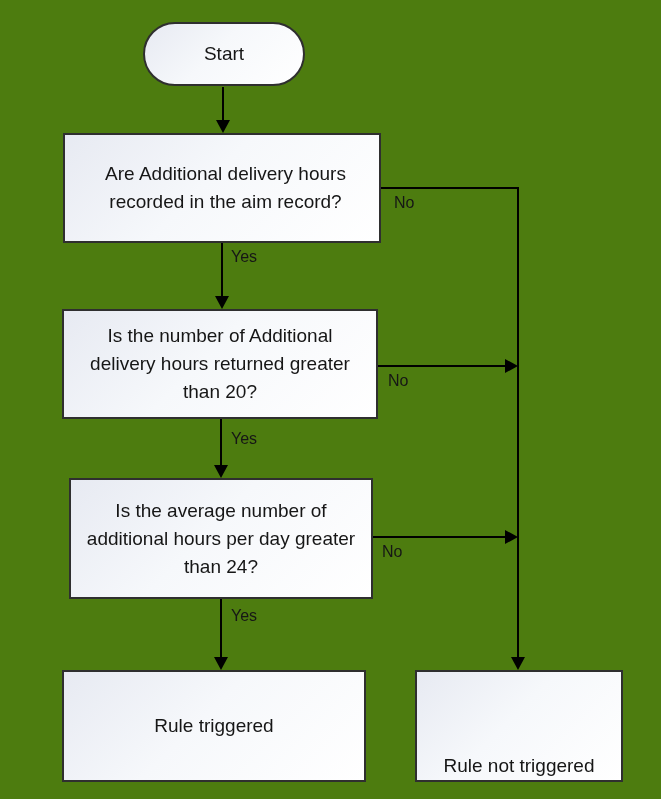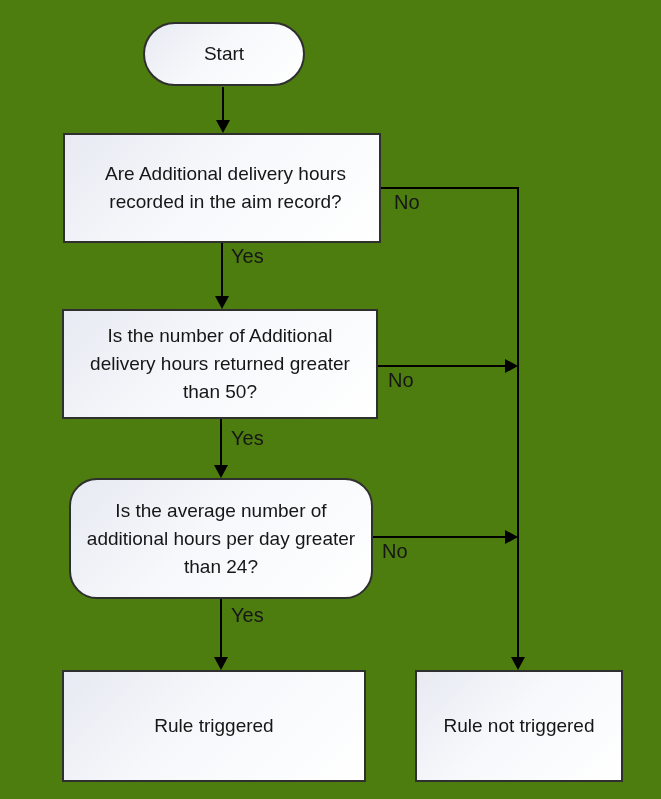--- a/index.html
+++ b/index.html
@@ -48,27 +48,27 @@
   .node .node-label {
     white-space: pre-line;
     padding: 0 4px;
   }
   .terminator {
     border-radius: 32px;
   }
   #n-start { left: 143px; top: 22px; width: 162px; height: 64px; }
   #n-q1    { left: 63px;  top: 133px; width: 318px; height: 110px; padding-left: 7px; }
   #n-q2    { left: 62px;  top: 309px; width: 316px; height: 110px; }
-  #n-q3    { left: 69px;  top: 478px; width: 304px; height: 121px; border-radius: 28px; }
+  #n-q3    { left: 69px;  top: 478px; width: 304px; height: 121px; }
   #n-rt    { left: 62px;  top: 670px; width: 304px; height: 112px; }
-  #n-rnt   { left: 415px; top: 670px; width: 208px; height: 112px; }
+  #n-rnt   { left: 415px; top: 670px; width: 208px; height: 112px; align-items: flex-end; }
   .edge-label {
     position: absolute;
     color: var(--text, #161616);
-    font-size: 20px;
+    font-size: 16px;
     line-height: 23px;
     white-space: nowrap;
   }
   #lbl-yes1 { left: 231px; top: 245px; }
   #lbl-no1  { left: 394px; top: 191px; }
   #lbl-yes2 { left: 231px; top: 427px; }
   #lbl-no2  { left: 388px; top: 369px; }
   #lbl-yes3 { left: 231px; top: 604px; }
   #lbl-no3  { left: 382px; top: 540px; }
 </style>
@@ -113,21 +113,21 @@
   </div>
 
   <div class="node" id="n-q1">
     <span class="node-label">Are Additional delivery hours
 recorded in the aim record?</span>
   </div>
 
   <div class="node" id="n-q2">
     <span class="node-label">Is the number of Additional
 delivery hours returned greater
-than 50?</span>
+than 20?</span>
   </div>
 
   <div class="node" id="n-q3">
     <span class="node-label">Is the average number of
 additional hours per day greater
 than 24?</span>
   </div>
 
   <div class="node" id="n-rt">
     <span class="node-label">Rule triggered</span>

